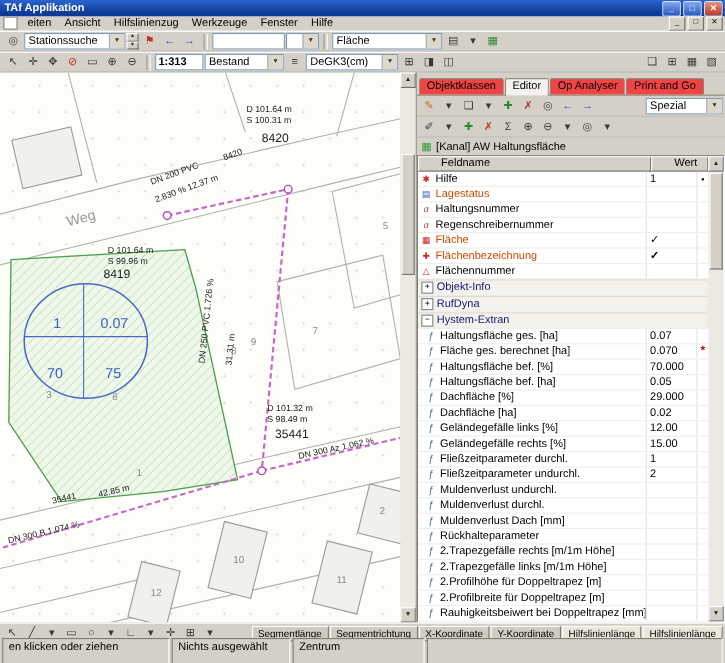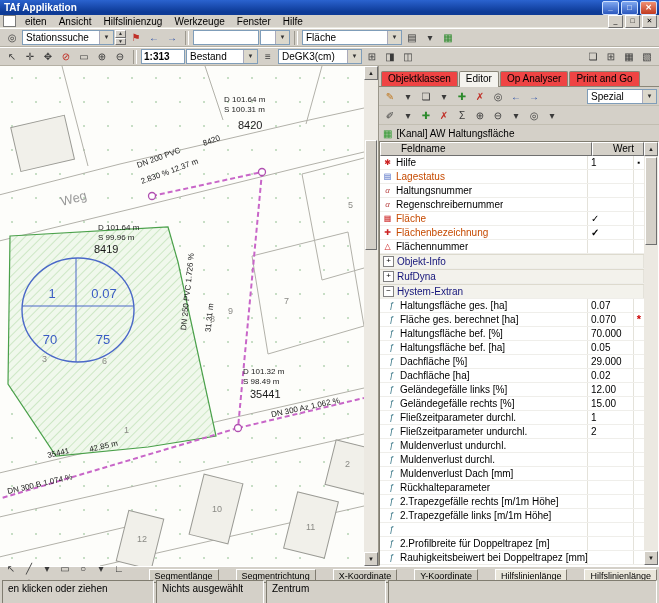--- a/index.html
+++ b/index.html
@@ -97,21 +97,21 @@
   .expander{width:9px;height:9px;flex:none;border:1px solid #808080;background:#fff;font-size:8px;
     line-height:7px;text-align:center;margin-left:1px}
   .ggroup{background:#f3f2ec;border-top:1px solid #dddace}
   .ggroup .ptext{color:#14147a}
 
   
   #bbar{position:absolute;left:0;top:566px;width:100%;height:18px;background:#d4d0c8;display:flex;
     align-items:center;border-top:1px solid #fff;box-sizing:border-box;padding:0 2px;gap:1px}
   #bbar .sp{flex:1}
   .bfield{font-size:9px;padding:1px 5px;background:#cfccc2;border:1px solid;
-    border-color:#fff #807c70 #807c70 #fff;white-space:nowrap;margin-left:16px}
+    border-color:#fff #807c70 #807c70 #fff;white-space:nowrap;margin-left:0}
   .bfield.lit{background:#e9e6da}
   #sbar{position:absolute;left:0;top:584px;width:100%;height:19px;background:#d4d0c8;display:flex;
     align-items:center;gap:2px;box-sizing:border-box;padding:1px 2px}
   .scell{height:27px;line-height:15px;font-size:10px;padding:0 5px;border:1px solid;
     border-color:#807c70 #fff #fff #807c70;background:#d4d0c8;white-space:nowrap;overflow:hidden;box-sizing:border-box}
 
   svg text{font-family:"Liberation Sans",sans-serif}
 </style>
 </head>
 <body>
@@ -508,20 +508,21 @@
                 <span class="gname ind">
                   <span class="ricon ic-fx">ƒ</span>
                   <span class="ptext">2.Trapezgefälle links [m/1m Höhe]</span>
                 </span>
                 <span class="gval"></span>
                 <span class="gmark"></span>
               </div>
               <div class="grow">
                 <span class="gname ind">
                   <span class="ricon ic-fx">ƒ</span>
+                  <span class="ptext">2.Profilhöhe für Doppeltrapez [m]</span>
                 </span>
                 <span class="gval"></span>
                 <span class="gmark"></span>
               </div>
               <div class="grow">
                 <span class="gname ind">
                   <span class="ricon ic-fx">ƒ</span>
                   <span class="ptext">2.Profilbreite für Doppeltrapez [m]</span>
                 </span>
                 <span class="gval"></span>

